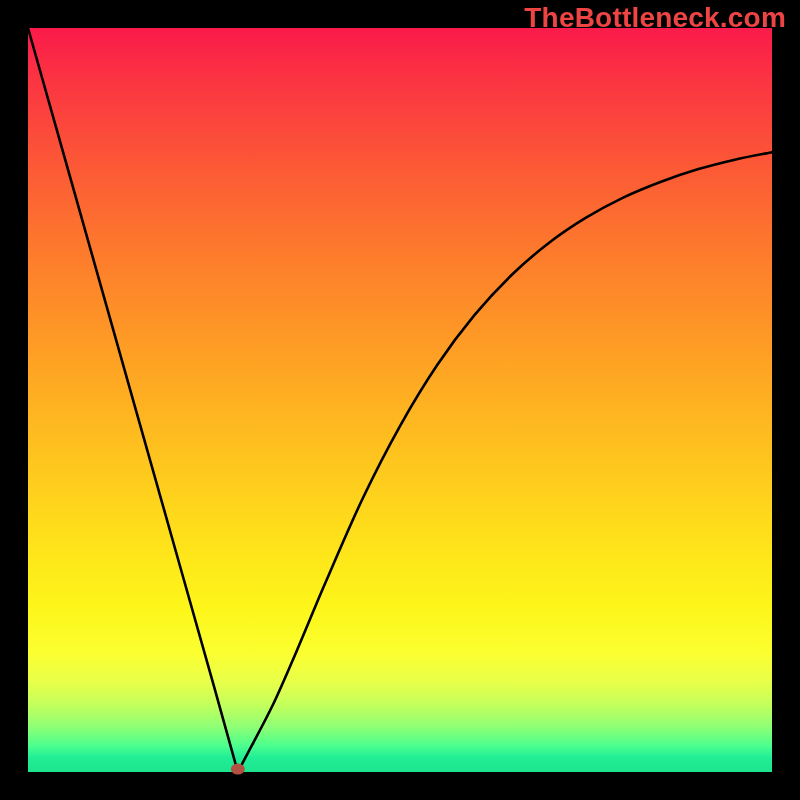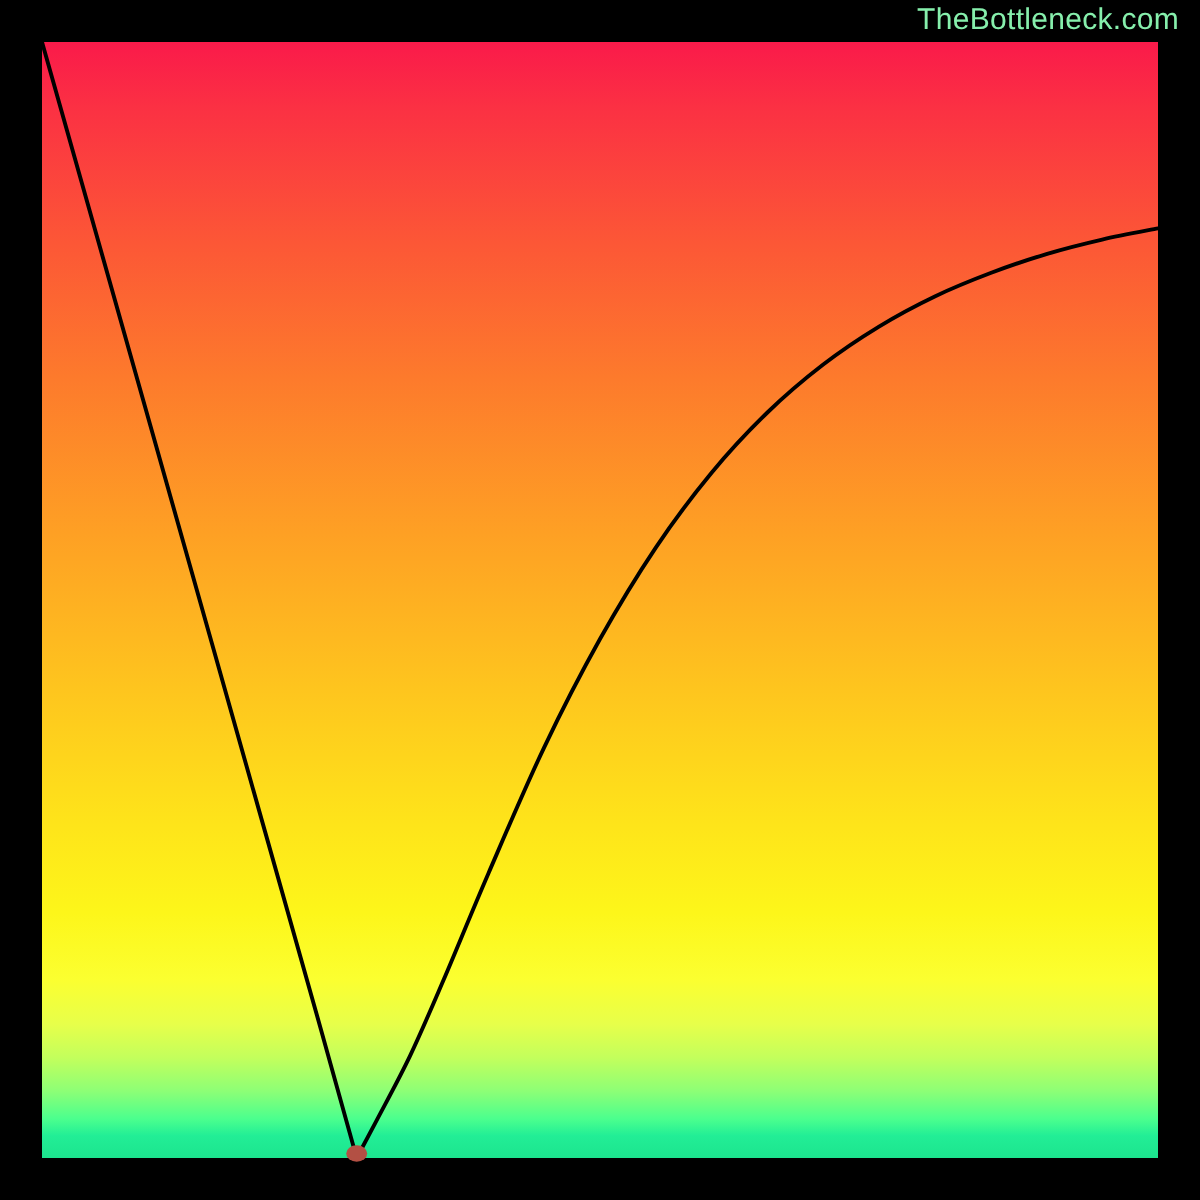--- a/index.html
+++ b/index.html
@@ -14,23 +14,23 @@
   .frame {
     position: relative;
     width: 800px;
     height: 800px;
     background: #000;
   }
   .watermark {
     position: absolute;
     top: 2px;
     right: 14px;
-    color: #86efac;
-    font-size: 20px;
-    font-weight: 400;
+    color: #ef4444;
+    font-size: 28px;
+    font-weight: 700;
     letter-spacing: 0.2px;
     z-index: 10;
   }
   .plot {
     position: absolute;
     top: 28px;
     left: 28px;
     width: 744px;
     height: 744px;
     

